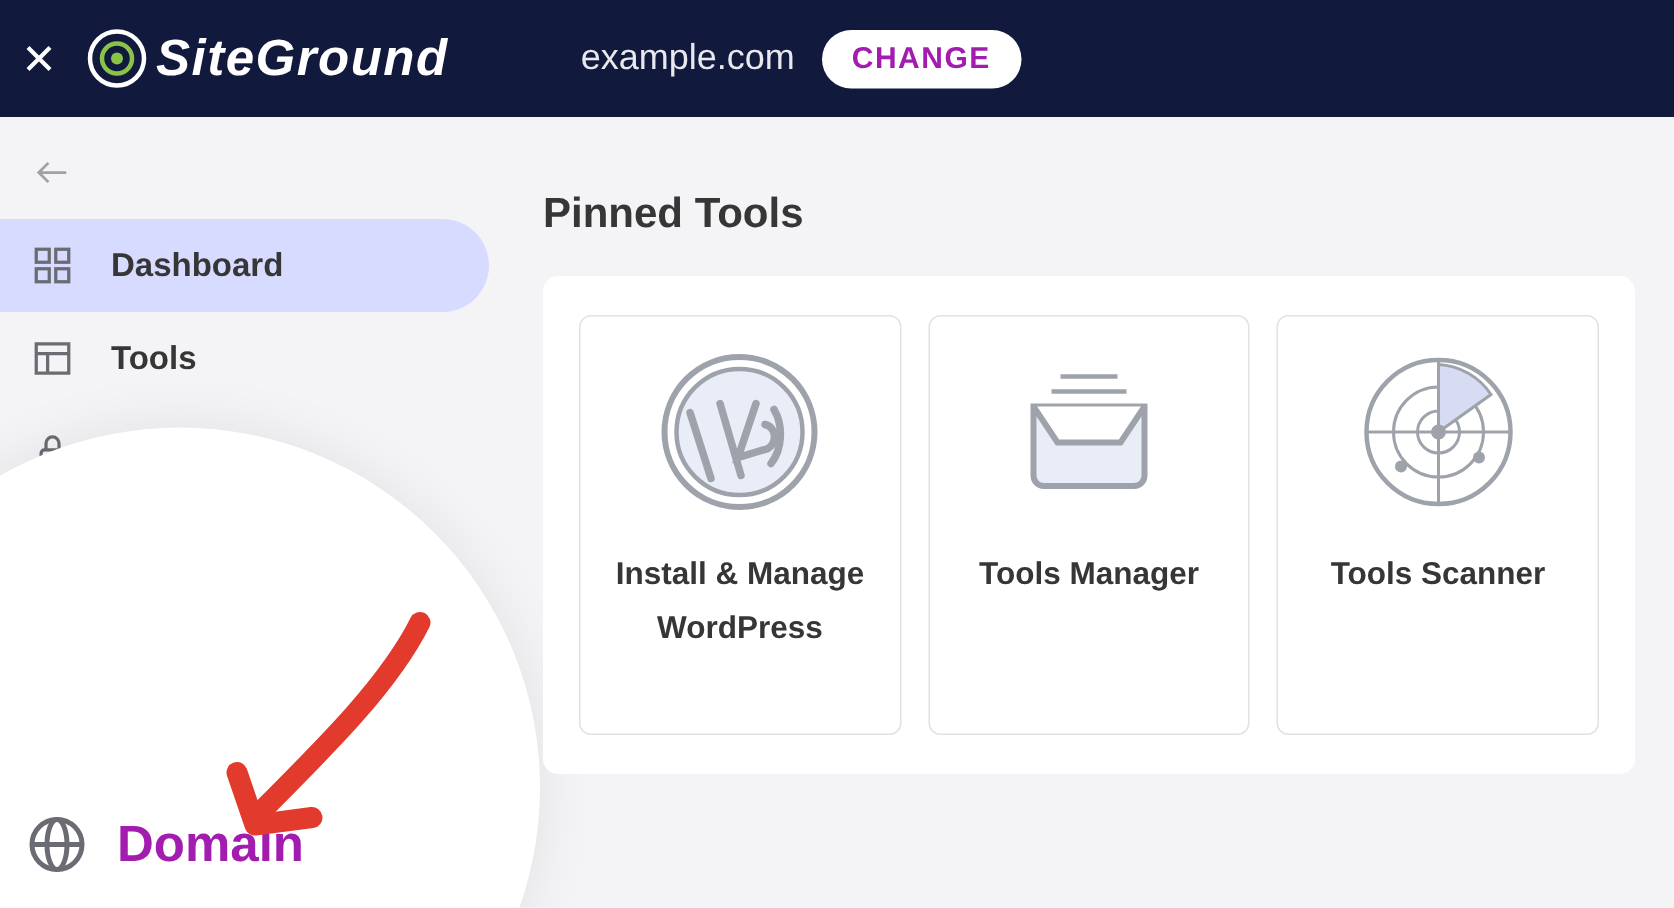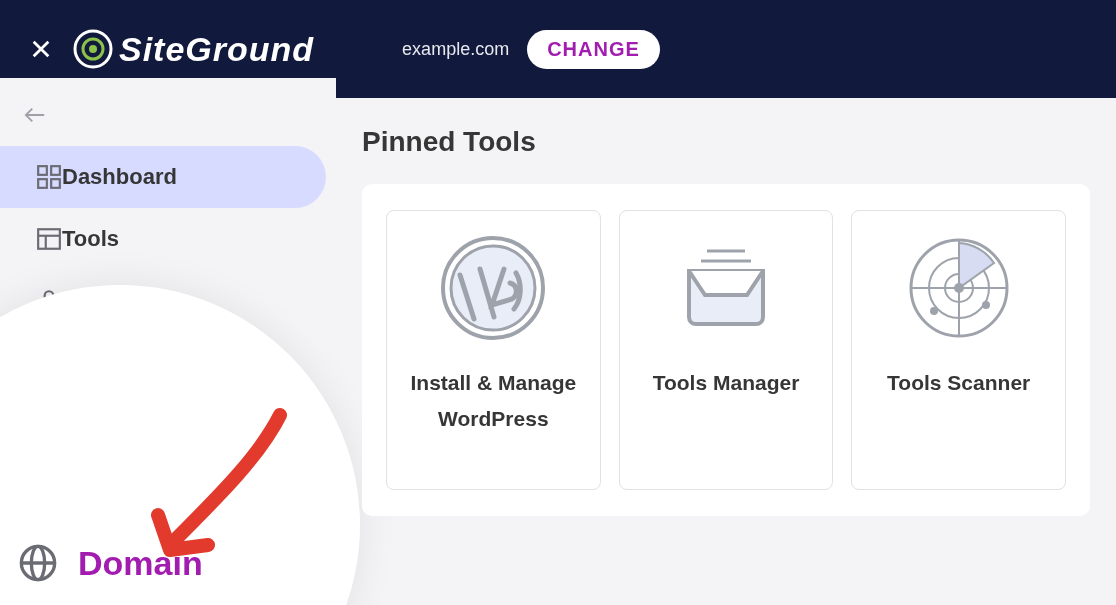--- a/index.html
+++ b/index.html
@@ -1,33 +1,33 @@
 <!DOCTYPE html>
 <html><head>
 <meta charset="utf-8">
 <style>
   * { margin:0; padding:0; box-sizing:border-box; font-family:"Helvetica Neue",Arial,sans-serif; }
   body { width:1116px; height:605px; background:#f4f4f6; overflow:hidden; position:relative; }
 
   
-  .header { height:98px; background:#111a3c; display:flex; align-items:center; padding:0 27px; color:#fff; }
+  .header { height:78px; background:#111a3c; display:flex; align-items:center; padding:0 12px; color:#fff; }
   .close-btn { width:28px; height:28px; display:flex; align-items:center; justify-content:center; cursor:pointer; }
   .close-btn svg { width:22px; height:22px; stroke:#fff; stroke-width:3; }
   .brand { display:flex; align-items:center; margin-left:18px; }
   .brand-icon { width:40px; height:40px; }
   .brand-text { font-family:"Trebuchet MS","Segoe UI",sans-serif; font-size:34px; font-weight:700; font-style:italic; letter-spacing:1px; margin-left:6px; }
-  .domain-name { margin-left:88px; font-size:18px; color:#e8e8ee;text-align:right; }
+  .domain-name { margin-left:88px; font-size:24px; color:#e8e8ee;text-align:right; }
   .change-btn { margin-left:18px; background:#fff; color:#a21caf; border:none; border-radius:20px; padding:8px 20px; font-size:20px; font-weight:800; letter-spacing:1px; cursor:pointer; }
 
   
   .sidebar { position:absolute; left:0; top:78px; bottom:0; width:336px; background:#f4f4f6; }
   .back-link { display:flex; align-items:center; gap:14px; padding:28px 20px 22px 24px; cursor:pointer; }
   .back-link svg { width:22px; height:18px; stroke:#a0a0a8; stroke-width:2; fill:none; }
   .back-link span { font-size:22px; font-weight:800; color:#363636; }
-  .nav-item { display:flex; align-items:center; gap:0; padding:18px 36px; font-size:22px; font-weight:800; color:#363636; cursor:pointer; border-radius:0 40px 40px 0; margin-right:10px; }
+  .nav-item { display:flex; align-items:center; gap:26px; padding:18px 22px; font-size:22px; font-weight:800; color:#363636; cursor:pointer; border-radius:0 40px 40px 0; margin-right:10px; }
   .nav-item.active { background:#d7dbff; }
   .nav-icon { width:26px; height:26px; flex:0 0 26px; }
   .nav-icon svg { width:100%; height:100%; stroke:#6b6b74; fill:none; stroke-width:2; }
 
   
   .domain-halo { position:absolute; left:-120px; bottom:-160px; width:480px; height:480px; background:#fff; border-radius:50%; box-shadow:0 0 40px rgba(0,0,0,0.08); z-index:0; pointer-events:none;}
   .domain-item { position:absolute; left:18px; bottom:22px; display:flex; align-items:center; gap:20px; z-index:2; cursor:pointer;}
   .domain-item .nav-icon{ width:40px; height:40px; flex:0 0 40px;}
   .domain-item span{ font-size:34px; font-weight:800; color:#a21caf; }
 

